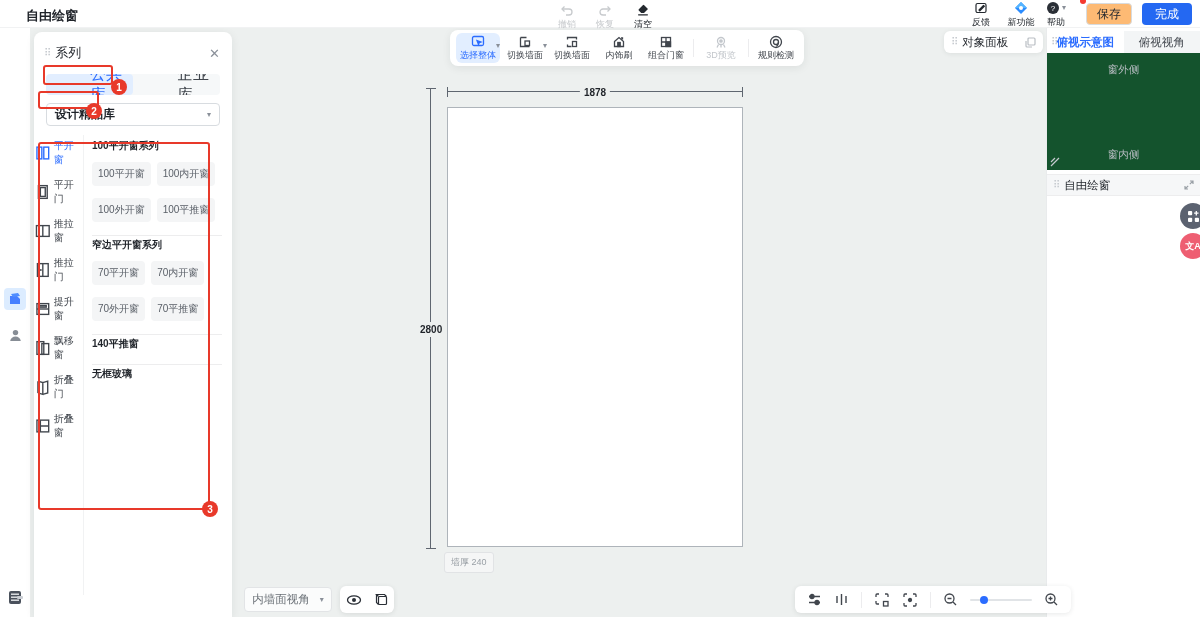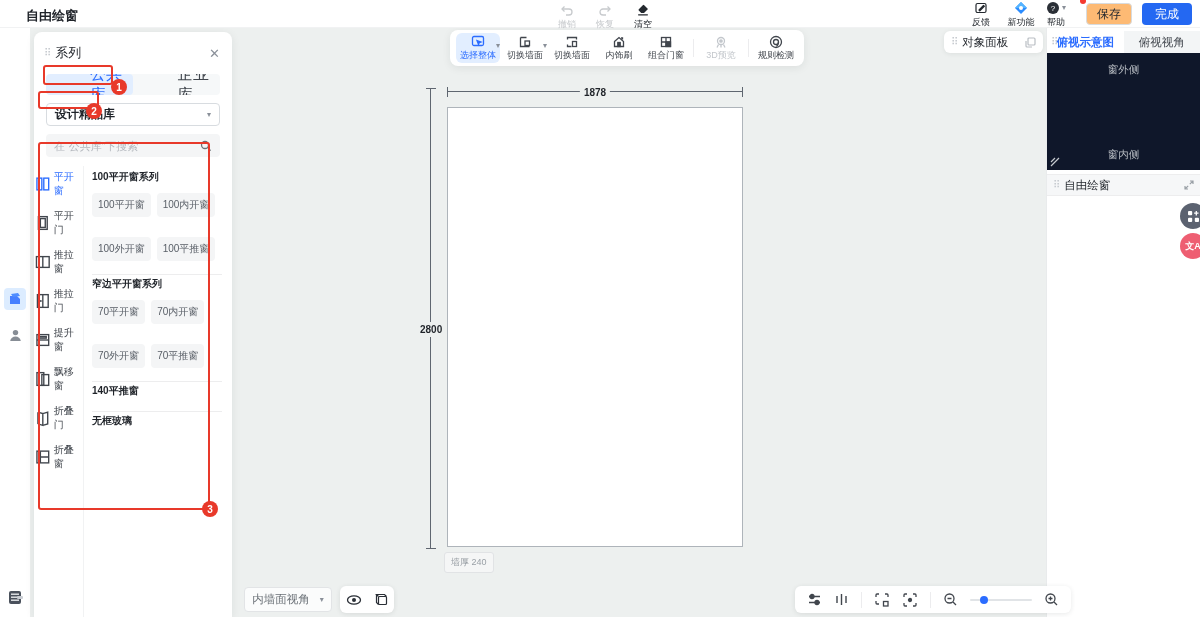--- a/index.html
+++ b/index.html
@@ -59,21 +59,21 @@
   .sp-search input::placeholder { color:#b4b8be; }
   .sp-body { display:flex; margin-top:9px; height:460px; }
   .cat-rail { width:50px; border-right:1px solid #f1f2f3; padding-top:4px; }
   .cat-item { display:flex; flex-direction:row; align-items:center; gap:2px; margin-bottom:11px;
               font-size:10px; color:#41464d; cursor:pointer; }
   .cat-item.active { color:#2b6cff; }
   .group-list { flex:1; padding:2px 10px 0 8px; overflow:hidden; }
   .group { padding-top:2px; }
   .group + .group { border-top:1px solid #ededee; margin-top:13px; }
   .group-title { font-size:10px; font-weight:bold; margin-bottom:9px; }
-  .chips { display:flex; flex-wrap:wrap; gap:20px 6px; }
+  .chips { display:flex; flex-wrap:wrap; gap:12px 6px; }
   .chip { background:#f4f5f6; border-radius:4px; padding:5px 6px; font-size:10px; color:#5a6068; cursor:pointer; }
 
   
   .anno-box { position:absolute; border:2px solid #e8392a; border-radius:3px; z-index:30; pointer-events:none; }
   .anno-step { position:absolute; width:16px; height:16px; border-radius:50%; background:#e8392a;
                color:#fff; font-size:10px; font-weight:bold; display:flex; align-items:center;
                justify-content:center; z-index:31; }
 
   
   .main-toolbar { position:absolute; left:450px; top:30px; background:#fff; border-radius:8px;
@@ -111,21 +111,21 @@
   .object-panel .op-title { flex:1; font-size:11.5px; }
 
   
   .right-col { position:absolute; left:1046px; top:28px; width:154px; bottom:0; background:#fff;
                border-left:1px solid #e9ebec; z-index:10; }
   .rp-tabs { position:absolute; top:3px; left:0; right:0; height:22px; display:flex; background:#f3f5f6; }
   .rp-tabs .dots { position:absolute; left:4px; top:6px; }
   .rp-tab { flex:1; display:flex; align-items:center; justify-content:center; font-size:11.5px;
             color:#41464d; cursor:pointer; }
   .rp-tab.active { background:#fff; color:#2b6cff; font-weight:bold; }
-  .rp-preview { position:absolute; top:25px; left:0; right:0; height:117px; background:#0f172a; }
+  .rp-preview { position:absolute; top:25px; left:0; right:0; height:117px; background:#14532d; }
   .rp-outdoor { position:absolute; top:10px; width:100%; text-align:center; font-size:10.5px; color:#b9bec4; }
   .rp-indoor { position:absolute; bottom:8px; width:100%; text-align:center; font-size:10.5px; color:#b9bec4; }
   .rp-resize { position:absolute; left:3px; bottom:3px; }
   .rp-section { position:absolute; top:146px; left:0; right:0; height:22px; background:#f6f7f8;
                 border-top:1px solid #ededee; border-bottom:1px solid #ededee; display:flex;
                 align-items:center; padding:0 6px; font-size:11.5px; }
   .rp-section .sec-title { flex:1; }
 
   
   .fab { position:absolute; width:26px; height:26px; border-radius:50%; display:flex;
@@ -248,27 +248,20 @@
   <div class="sp-tabs">
     <div class="sp-tab active">公共库</div>
     <div class="sp-tab">企业库</div>
   </div>
 
   <div class="sp-select">
     <span class="val">设计精品库</span>
     <span class="caret">▾</span>
   </div>
 
-  <div class="sp-search">
-    <input type="text" placeholder="在“公共库”下搜索" style="">
-    <svg width="12" height="12" viewBox="0 0 12 12" fill="none" stroke="#6b7177" stroke-width="1.3">
-        <circle cx="5" cy="5" r="3.5"></circle>
-        <path d="m8 8 2.6 2.6"></path>
-      </svg>
-  </div>
 
   <div class="sp-body">
     <div class="cat-rail">
       <div class="cat-item active">
         <svg width="18" height="18" viewBox="0 0 18 18" fill="none" stroke="currentColor" stroke-width="1.4">
             <rect x="3" y="3" width="5" height="12"></rect>
             <rect x="10" y="3" width="5" height="12"></rect>
           </svg>
         <span>平开窗</span>
       </div>

